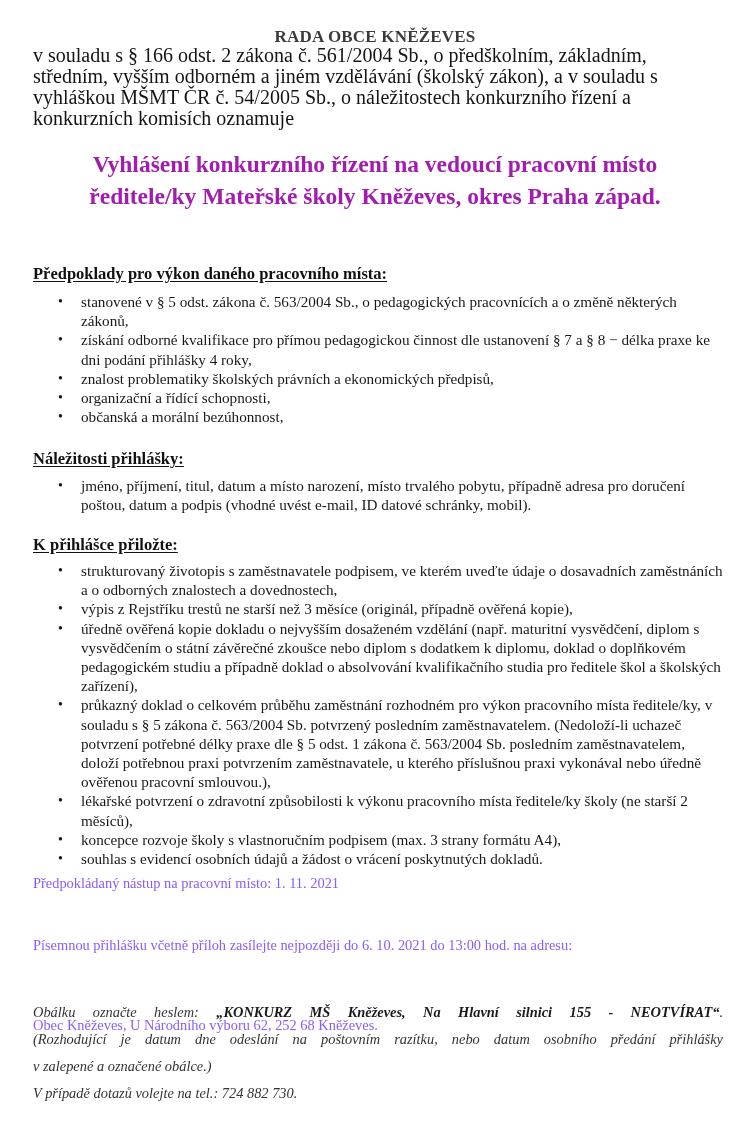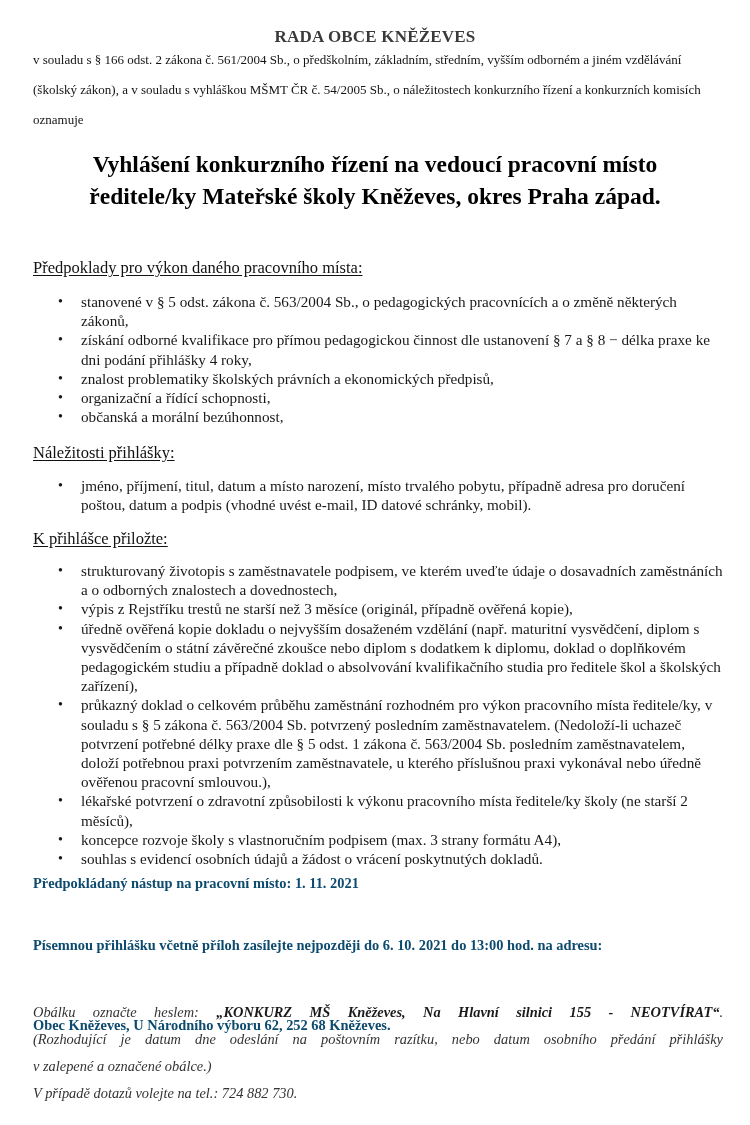--- a/index.html
+++ b/index.html
@@ -29,44 +29,45 @@
       font-weight: bold;
       font-size: 17px;
       color: #3a3a3a;
       letter-spacing: 0.2px;
     }
     .intro {
       position: absolute;
       top: 45px;
       left: 33px;
       width: 690px;
-      font-size: 13px;
-      line-height: 30px;
+      font-size: 20px;
+      line-height: 21px;
       color: #141414;
     }
     .main-title {
       position: absolute;
       top: 148px;
       left: 0;
       width: 750px;
       text-align: center;
       font-weight: bold;
       font-size: 23.5px;
       line-height: 32px;
-      color: #000000;
+      color: #a21caf;
       padding-left: 0px;
     }
     .section-heading {
       position: absolute;
       left: 33px;
-      font-weight: normal;
+      font-weight: bold;
       font-size: 16.5px;
       text-decoration: underline;
       text-underline-offset: 2px;
       color: #111111;
+      margin-top: 6px;
     }
     ul.bullets {
       position: absolute;
       left: 33px;
       width: 690px;
       list-style: none;
       font-size: 15.2px;
       line-height: 19.2px;
       color: #181818;
     }
@@ -76,23 +77,23 @@
     }
     ul.bullets li .bullet {
       position: absolute;
       left: 25px;
       top: 0;
       font-size: 14px;
     }
     .bold-line {
       position: absolute;
       left: 33px;
-      font-weight: bold;
+      font-weight: normal;
       font-size: 14.4px;
-      color: #0c4a6e;
+      color: #8b5cf6;
       white-space: nowrap;
     }
     .footer-block {
       position: absolute;
       left: 33px;
       width: 690px;
       font-size: 14.4px;
       color: #333333;
       line-height: 27px;
     }

